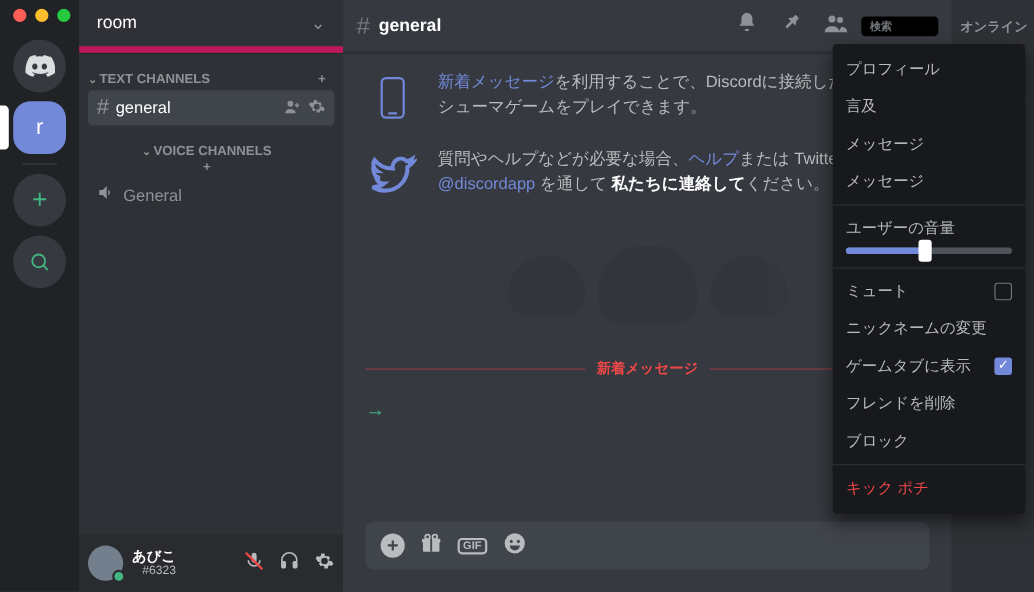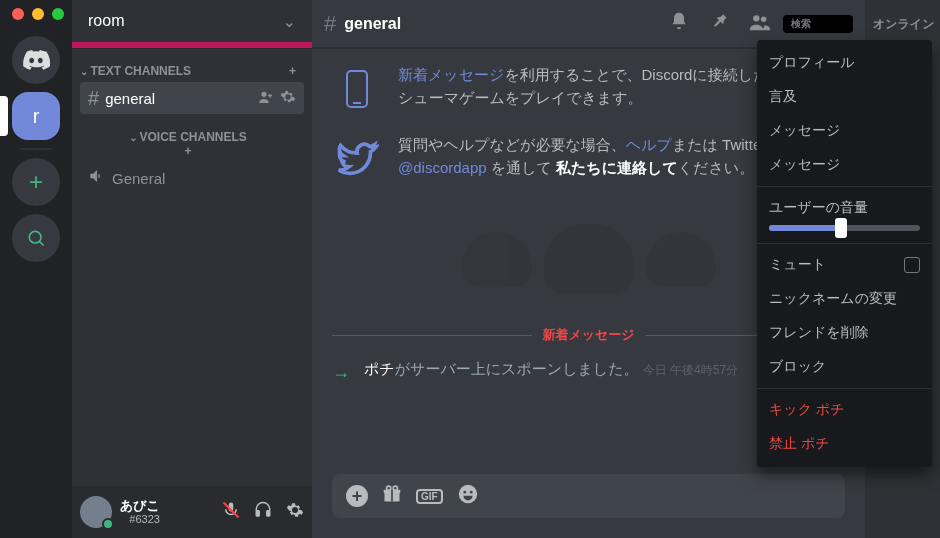--- a/index.html
+++ b/index.html
@@ -246,24 +246,20 @@
         <div class="wumpus-shape"></div>
         <div class="wumpus-shape" style="width:70px;height:55px;"></div>
       </div>
       <div class="divider">
         <div class="line"></div>
         <div class="lbl">新着メッセージ</div>
         <div class="line"></div>
       </div>
       <div class="join-msg">
         <span class="join-arrow">→</span>
-        <div class="join-text">
-          <span class="jn">ポチ</span><span>がサーバー上にスポーンしました。</span>
-          <span class="join-ts">今日 午後4時57分</span>
-        </div>
       </div>
     </div>
 
     <div class="chat-input">
       <div class="plus">+</div>
       <div class="ricons">
         <span><svg width="20" height="20" viewBox="0 0 24 24" fill="#b9bbbe">
               <rect x="3" y="10" width="18" height="11" rx="1"></rect>
               <rect x="2" y="7" width="20" height="4" rx="1"></rect>
               <rect x="11" y="7" width="2" height="14" fill="#40444b"></rect>
@@ -323,25 +319,26 @@
   </div>
   <div class="ctx-sep"></div>
   <div class="ctx-item">
       <span>ミュート</span>
       <span class="chk"></span>
     </div>
   <div class="ctx-item">
       <span>ニックネームの変更</span>
     </div>
   <div class="ctx-item">
+      <span>ゲームタブに表示</span>
+      <span class="chk on"></span>
+    </div>
+  <div class="ctx-item">
       <span>フレンドを削除</span>
     </div>
   <div class="ctx-item">
       <span>ブロック</span>
     </div>
   <div class="ctx-sep"></div>
   <div class="ctx-item danger">
       <span>キック ポチ</span>
     </div>
-  <div class="ctx-item danger">
-      <span>禁止 ポチ</span>
-    </div>
 </div>
 
 </body></html>

